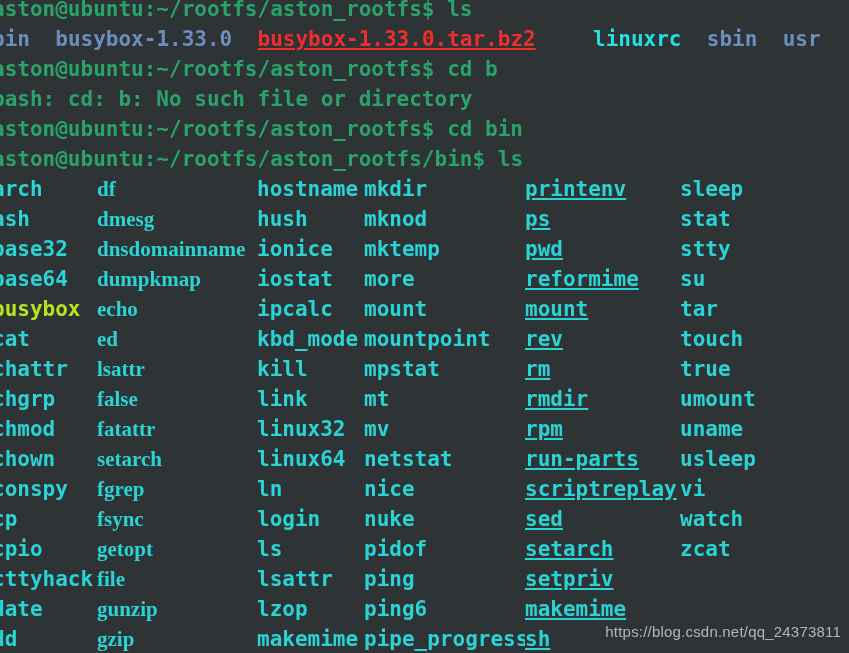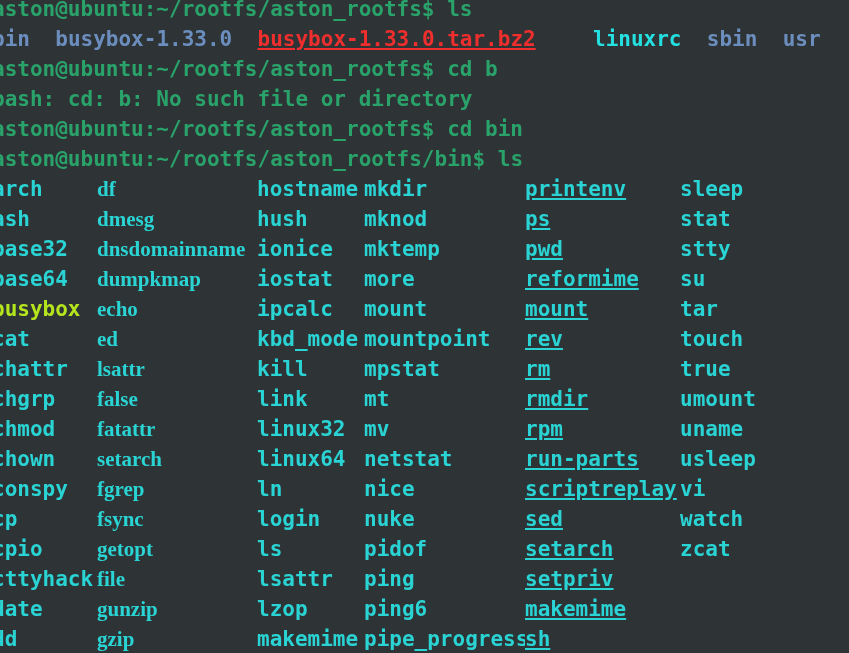--- a/index.html
+++ b/index.html
@@ -109,14 +109,15 @@
       <div class="lrow"><span class="lcell col0">chmod</span><span class="lcell col1">fatattr</span><span class="lcell col2">linux32</span><span class="lcell col3">mv</span><span class="lcell col4">rpm</span><span class="lcell col5">uname</span></div>
       <div class="lrow"><span class="lcell col0">chown</span><span class="lcell col1">setarch</span><span class="lcell col2">linux64</span><span class="lcell col3">netstat</span><span class="lcell col4">run-parts</span><span class="lcell col5">usleep</span></div>
       <div class="lrow"><span class="lcell col0">conspy</span><span class="lcell col1">fgrep</span><span class="lcell col2">ln</span><span class="lcell col3">nice</span><span class="lcell col4">scriptreplay</span><span class="lcell col5">vi</span></div>
       <div class="lrow"><span class="lcell col0">cp</span><span class="lcell col1">fsync</span><span class="lcell col2">login</span><span class="lcell col3">nuke</span><span class="lcell col4">sed</span><span class="lcell col5">watch</span></div>
       <div class="lrow"><span class="lcell col0">cpio</span><span class="lcell col1">getopt</span><span class="lcell col2">ls</span><span class="lcell col3">pidof</span><span class="lcell col4">setarch</span><span class="lcell col5">zcat</span></div>
       <div class="lrow"><span class="lcell col0">cttyhack</span><span class="lcell col1">file</span><span class="lcell col2">lsattr</span><span class="lcell col3">ping</span><span class="lcell col4">setpriv</span><span class="lcell col5"></span></div>
       <div class="lrow"><span class="lcell col0">date</span><span class="lcell col1">gunzip</span><span class="lcell col2">lzop</span><span class="lcell col3">ping6</span><span class="lcell col4">makemime</span><span class="lcell col5"></span></div>
       <div class="lrow"><span class="lcell col0">dd</span><span class="lcell col1">gzip</span><span class="lcell col2">makemime</span><span class="lcell col3">pipe_progress</span><span class="lcell col4">sh</span><span class="lcell col5"></span></div>
     </div>
 
+  <div class="watermark">https://blog.csdn.net/qq_24373811</div>
 
 </div>
 
 </body></html>

